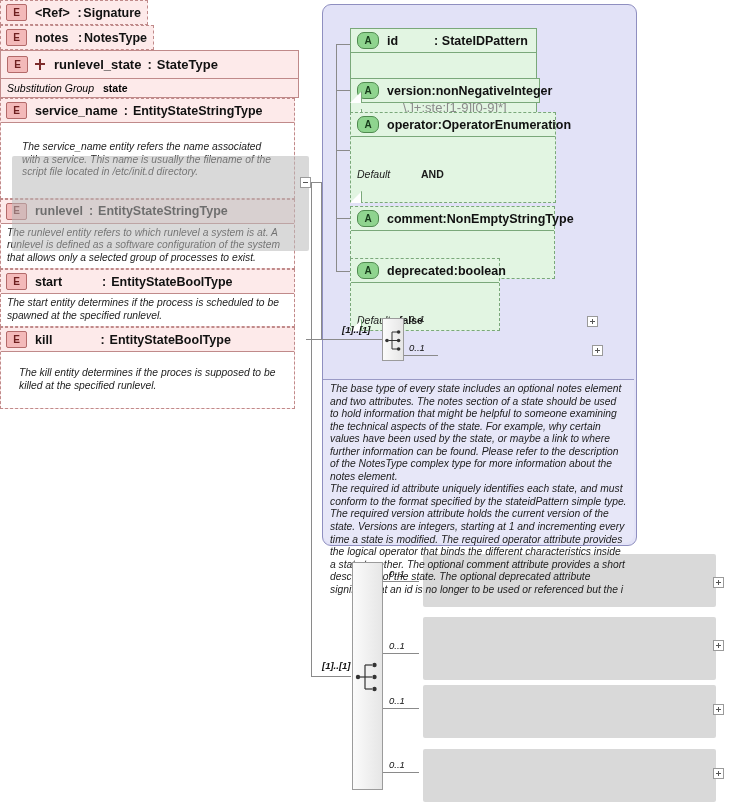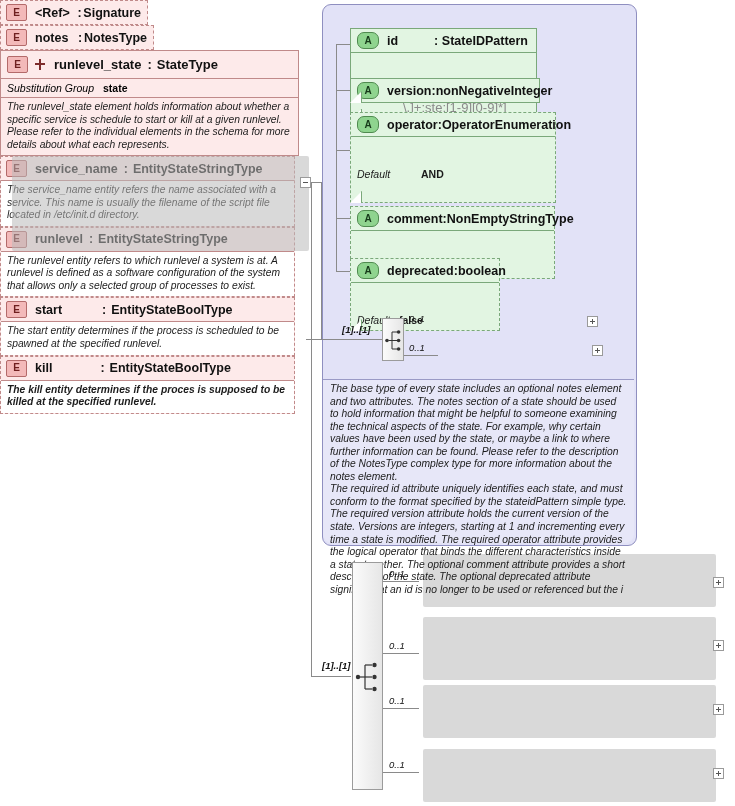--- a/index.html
+++ b/index.html
@@ -439,23 +439,20 @@
       <span>:</span>
       <span style="width:5px;"></span>
       <span>StateType</span>
     </div>
     <div style="border-top:1px solid #c08a8a; background:#fdeaea; padding:3px 6px 3px 6px;">
       <div class="subrow">
         <span class="k">Substitution Group</span>
         <span class="v">state</span>
       </div>
     </div>
-    <div class="body" style="background:#fdeaea;">
-      <p class="doc" style="margin:0;">The runlevel_state element holds information about whether a specific service is schedule to start or kill at a given runlevel. Please refer to the individual elements in the schema for more details about what each represents.</p>
-    </div>
   </div>
 
   <div class="ln h" style="left:305px; top:182px; width:6px;"></div>
   <div class="toggle" style="left:300px; top:177px;"></div>
   <div class="ln h" style="left:311px; top:182px; width:10px;"></div>
   <div class="ln v" style="left:321px; top:182px; height:157px;"></div>
   <div class="ln h" style="left:306px; top:339px; width:16px;"></div>
 
   <div class="ln v" style="left:311px; top:182px; height:494px;"></div>
   <div class="ln h" style="left:311px; top:676px; width:40px;"></div>
@@ -490,21 +487,21 @@
   <div class="elembox dashed" style="left:419px; top:550px; width:293px;">
     <div class="hdr">
       <span class="badge badge-e">E</span>
       <span>service_name</span>
       <span style="width:6px;"></span>
       <span>:</span>
       <span style="width:5px;"></span>
       <span>EntityStateStringType</span>
     </div>
     <div class="body">
-      <p class="doc" style="margin:0;">The service_name entity refers the name associated with a service. This name is usually the filename of the script file located in /etc/init.d directory.</p>
+      <p class="doc" style="margin:15px;">The service_name entity refers the name associated with a service. This name is usually the filename of the script file located in /etc/init.d directory.</p>
     </div>
   </div>
   <div class="toggle plus" style="left:713px; top:577px;"></div>
 
   <div class="shadow" style="left:423px; top:617px; width:293px; height:63px; border-radius:2px;"></div>
   <div class="elembox dashed" style="left:419px; top:613px; width:293px;">
     <div class="hdr">
       <span class="badge badge-e">E</span>
       <span>runlevel</span>
       <span style="width:6px;"></span>
@@ -538,18 +535,18 @@
   <div class="elembox dashed" style="left:419px; top:745px; width:293px;">
     <div class="hdr">
       <span class="badge badge-e">E</span>
       <span>kill</span>
       <span style="width:48px;"></span>
       <span>:</span>
       <span style="width:5px;"></span>
       <span>EntityStateBoolType</span>
     </div>
     <div class="body">
-      <p class="doc" style="margin:0;font-weight:bold;">The kill entity determines if the proces is supposed to be killed at the specified runlevel.</p>
+      <p class="doc" style="margin:12px;">The kill entity determines if the proces is supposed to be killed at the specified runlevel.</p>
     </div>
   </div>
   <div class="toggle plus" style="left:713px; top:768px;"></div>
 
 </div>
 
 </body></html>

